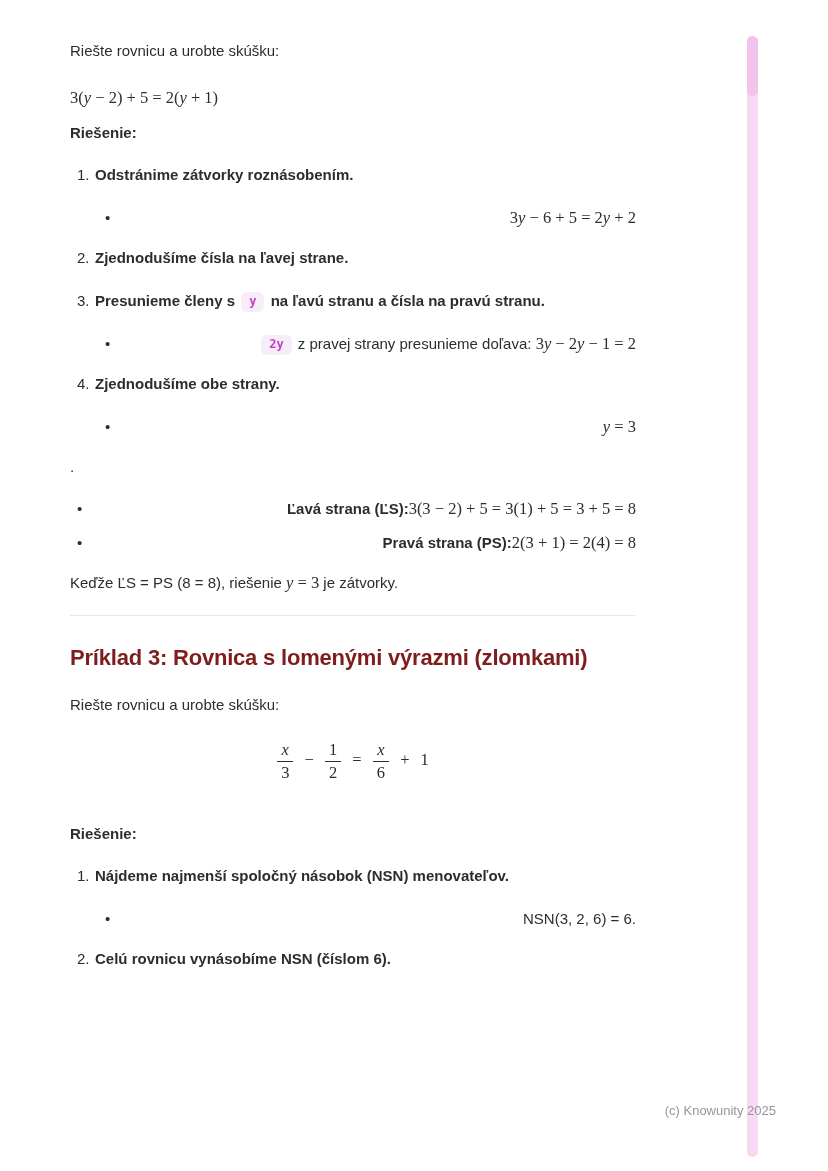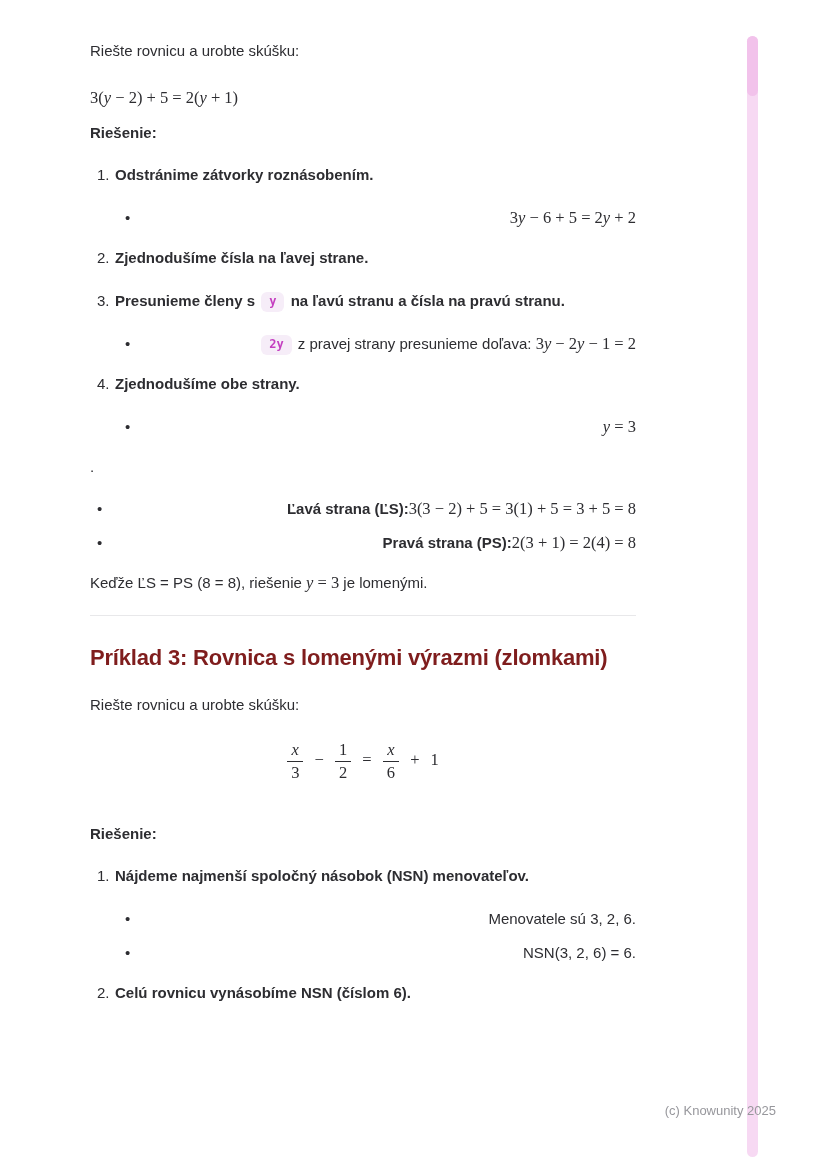--- a/index.html
+++ b/index.html
@@ -7,21 +7,20 @@
   .page {
     position: relative;
     width: 828px;
     height: 1171px;
     background: #ffffff;
     font-family: "Liberation Sans", sans-serif;
     color: #2d2d31;
     font-size: 15px;
     line-height: 22px;
     overflow: hidden;
-    padding-left: 20px;
   }
   .content { padding: 40px 192px 0 70px; }
 
   .prompt { margin: 0 0 25px; }
   .eq-line {
     font-family: "Liberation Serif", serif;
     font-size: 16.5px;
     margin: 0 0 13px;
   }
   .sol-label { font-weight: bold; margin: 0 0 20px; }
@@ -174,21 +173,21 @@
     <p class="para period-line">.</p>
 
     <ul class="bullets level1">
       <li><strong>Ľavá strana (ĽS):</strong><span class="math">3(3 − 2) + 5 = 3(1) + 5 = 3 + 5 = 8</span></li>
       <li><strong>Pravá strana (PS):</strong><span class="math">2(3 + 1) = 2(4) = 8</span></li>
     </ul>
 
     <p class="conclusion">
       <span>Keďže ĽS = PS (8 = 8), riešenie</span>
       <span class="math"><i>y</i> = 3</span>
-      <span>je lomenými.</span>
+      <span>je zátvorky.</span>
     </p>
 
     <hr class="divider">
 
     <h2 class="heading">Príklad 3: Rovnica s lomenými výrazmi (zlomkami)</h2>
 
     <p class="prompt">Riešte rovnicu a urobte skúšku:</p>
 
     <div class="eq-center">
       <span class="frac">
@@ -209,21 +208,20 @@
       <span>1</span>
     </div>
 
     <p class="sol-label">Riešenie:</p>
 
     <div class="step-row">
       <span class="step-num">1.</span>
       <strong class="step-title">Nájdeme najmenší spoločný násobok (NSN) menovateľov.</strong>
     </div>
     <ul class="bullets">
-      <li><span>Menovatele sú 3, 2, 6.</span></li>
       <li><span>NSN(3, 2, 6) = 6.</span></li>
     </ul>
 
     <div class="step-row">
       <span class="step-num">2.</span>
       <strong class="step-title">Celú rovnicu vynásobíme NSN (číslom 6).</strong>
     </div>
 
   </div>
 

